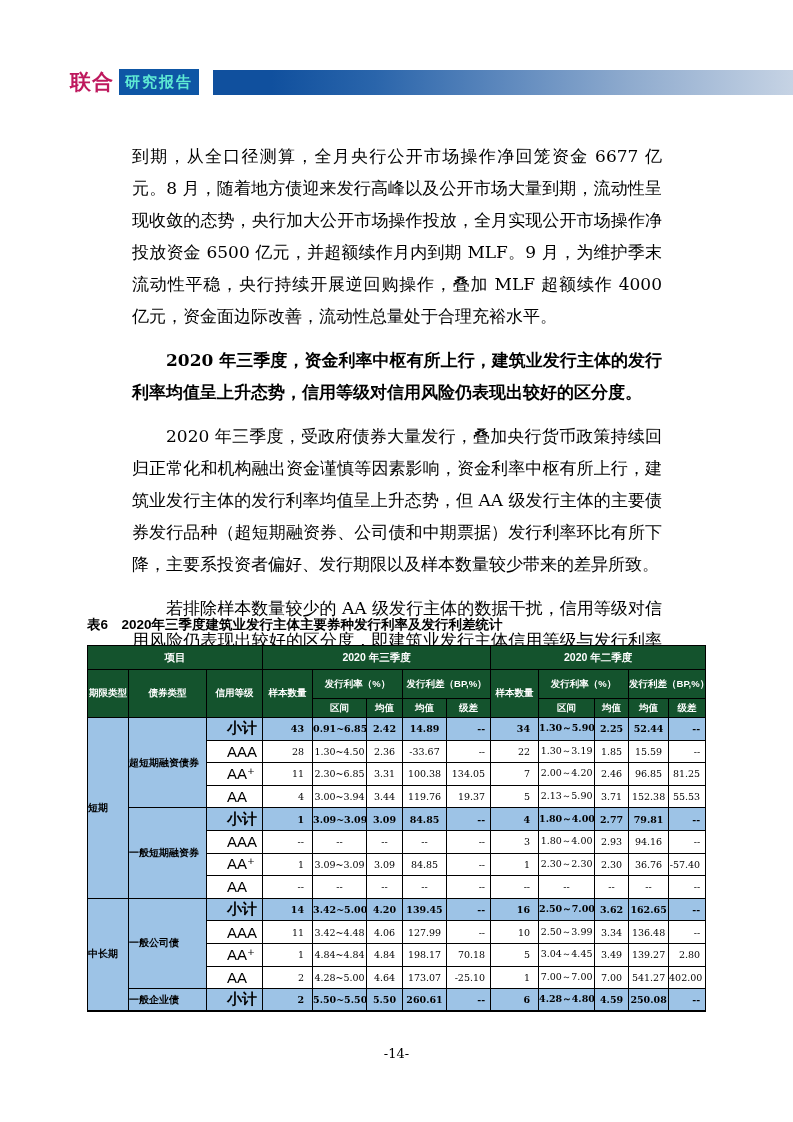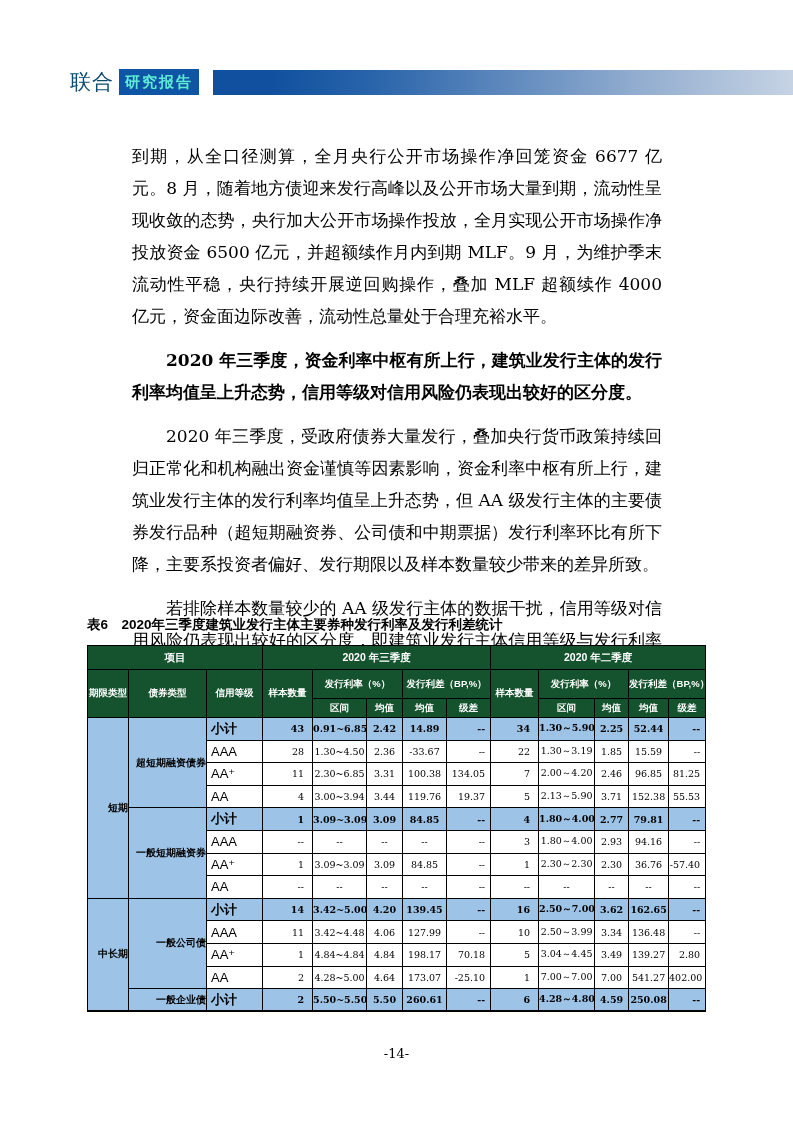--- a/index.html
+++ b/index.html
@@ -2,21 +2,21 @@
 <html><head>
 <meta charset="utf-8">
 <style>
   html,body{margin:0;padding:0;background:#888;}
   .page{
     position:relative;width:793px;height:1122px;background:#fff;margin:0 auto;
     overflow:hidden;font-family:"DejaVu Serif","Liberation Serif",serif;color:#000;
   }
   
   .brand{position:absolute;left:70px;top:68px;height:27px;display:flex;align-items:center;}
-  .brand-red{color:#0c4a6e;font-weight:normal;font-size:21px;
+  .brand-red{color:#be185d;font-weight:bold;font-size:21px;
     font-family:"Liberation Sans","DejaVu Sans",sans-serif;letter-spacing:1px;}
   .brand-badge{margin-left:5px;background:#0e56a5;color:#5eead4;font-weight:bold;font-size:15px;
     font-family:"Liberation Sans","DejaVu Sans",sans-serif;height:26px;line-height:26px;
     padding:0 6px;letter-spacing:2px;}
   .grad-bar{position:absolute;left:213px;right:0;top:70px;height:25px;
     background:linear-gradient(to right,#10509e 0%,#10509e 10%,#2a65ab 28%,#5d88bd 50%,#8fabce 72%,#c6d3e4 100%);}
   
   .bodytext{position:absolute;left:120px;top:128px;width:554px;
     font-size:17px;line-height:32px;text-align:justify;}
   .bodytext p{margin:12px;}
@@ -28,24 +28,24 @@
   table.tbl{position:absolute;left:87px;top:645px;width:618px;border-collapse:collapse;
     table-layout:fixed;border-bottom:2px solid #000;}
   .tbl th,.tbl td{border:1px solid #000;padding:0;overflow:hidden;white-space:nowrap;vertical-align:middle;}
   .tbl thead th{background:#14532d;color:#fff;font-weight:bold;text-align:center;
     font-family:"Liberation Sans","DejaVu Sans",sans-serif;font-size:9.5px;}
   .tbl thead tr.h1 th{font-size:10.5px;height:23px;}
   .tbl thead tr.h2 th{height:28px;}
   .tbl thead tr.h3 th{height:18px;}
   .tbl tbody tr{height:22.6px;}
   .tbl tbody td{font-size:9.5px;text-align:center;font-family:"DejaVu Serif","Liberation Serif",serif;}
-  .tbl td.g{background:#9dc3e6;font-weight:bold;text-align:right;
+  .tbl td.g{background:#9dc3e6;font-weight:bold;text-align:left;
     font-family:"Liberation Sans","DejaVu Sans",sans-serif;font-size:10px;}
-  .tbl td.gr{text-align:left;padding-left:4px;
-    font-family:"Liberation Sans","DejaVu Sans",sans-serif;font-size:13px;}
+  .tbl td.gr{text-align:left;padding-left:20px;
+    font-family:"Liberation Sans","DejaVu Sans",sans-serif;font-size:15px;}
   .tbl tr.sub td{background:#9dc3e6;font-weight:bold;}
   .tbl tr.sub td.gr{font-family:"Liberation Sans","DejaVu Sans",sans-serif;}
   .tbl td.rn{text-align:right;padding-right:8px;}
   .tbl td.dn{text-align:right;padding-right:5px;}
   
   .pagenum{position:absolute;left:0;top:1046px;width:100%;text-align:center;
     font-size:13px;font-family:"DejaVu Serif","Liberation Serif",serif;}
 </style>
 </head>
 <body>

